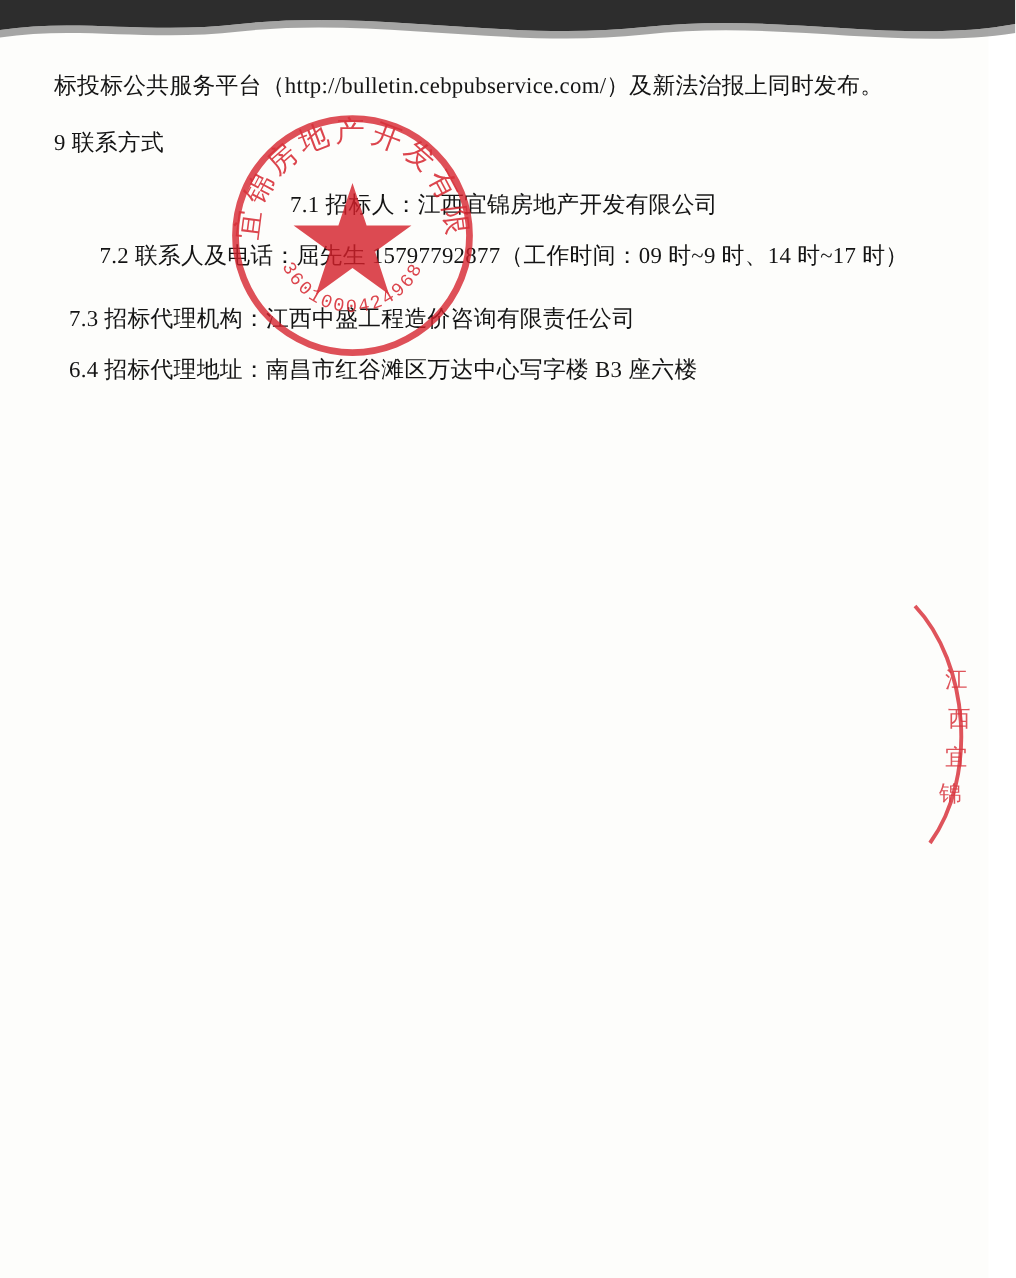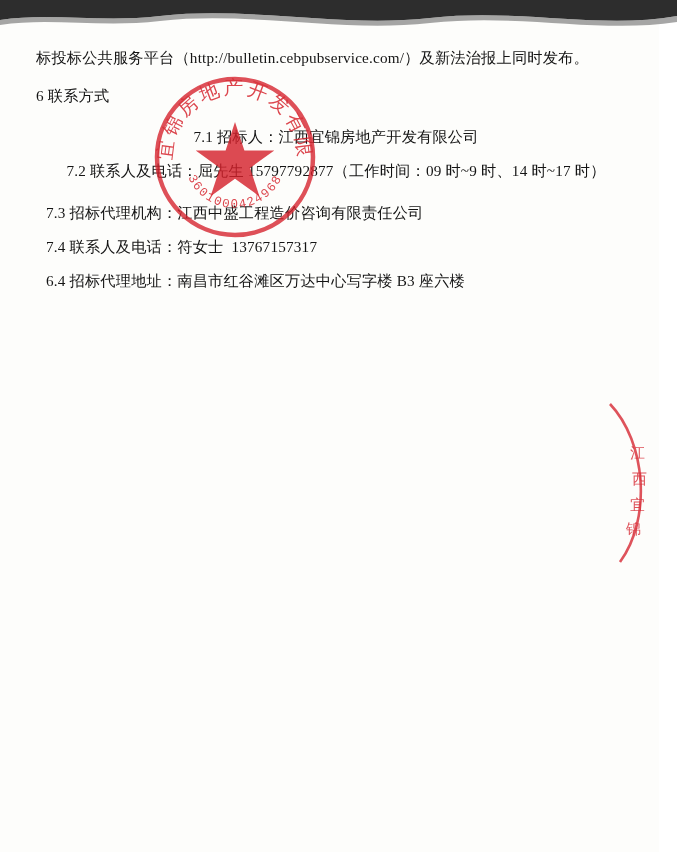--- a/index.html
+++ b/index.html
@@ -93,29 +93,28 @@
     <svg width="677" height="34" viewBox="0 0 677 34">
       <path d="M0,0 L677,0 L677,16 C600,30 520,8 430,18 C340,28 250,6 160,16 C100,23 50,12 0,20 Z" fill="#2d2d2d"></path>
       <path d="M0,20 C50,12 100,23 160,16 C250,6 340,28 430,18 C520,8 600,30 677,16 L677,22 C600,34 520,13 430,23 C340,33 250,11 160,21 C100,28 50,17 0,25 Z" fill="#6a6a6a" opacity="0.6"></path>
     </svg>
   </div>
 
   <div id="doc-body">
 
     <p class="para p-lead">标投标公共服务平台（http://bulletin.cebpubservice.com/）及新法治报上同时发布。</p>
 
-    <p class="para p-item gap-a">6 联系方式</p>
+    <p class="para p-item gap-a">9 联系方式</p>
 
     <p class="para p-item indent1 gap-b">7.1 招标人：江西宜锦房地产开发有限公司</p>
 
     <p class="para p-item indent1">7.2 联系人及电话：屈先生 15797792877（工作时间：09 时~9 时、14 时~17 时）</p>
 
     <p class="para p-item indent2 gap-c">7.3 招标代理机构：江西中盛工程造价咨询有限责任公司</p>
 
-    <p class="para p-item indent2">7.4 联系人及电话：符女士  13767157317</p>
 
     <p class="para p-item indent2">6.4 招标代理地址：南昌市红谷滩区万达中心写字楼 B3 座六楼</p>
 
   </div>
 
   <div id="seal">
     <svg width="166" height="166" viewBox="0 0 166 166">
       <defs>
         <path id="sealArcTop" d="M 20,83 A 63,63 0 0 1 146,83"></path>
         <path id="sealArcBottom" d="M 32,83 A 51,51 0 0 0 134,83"></path>

